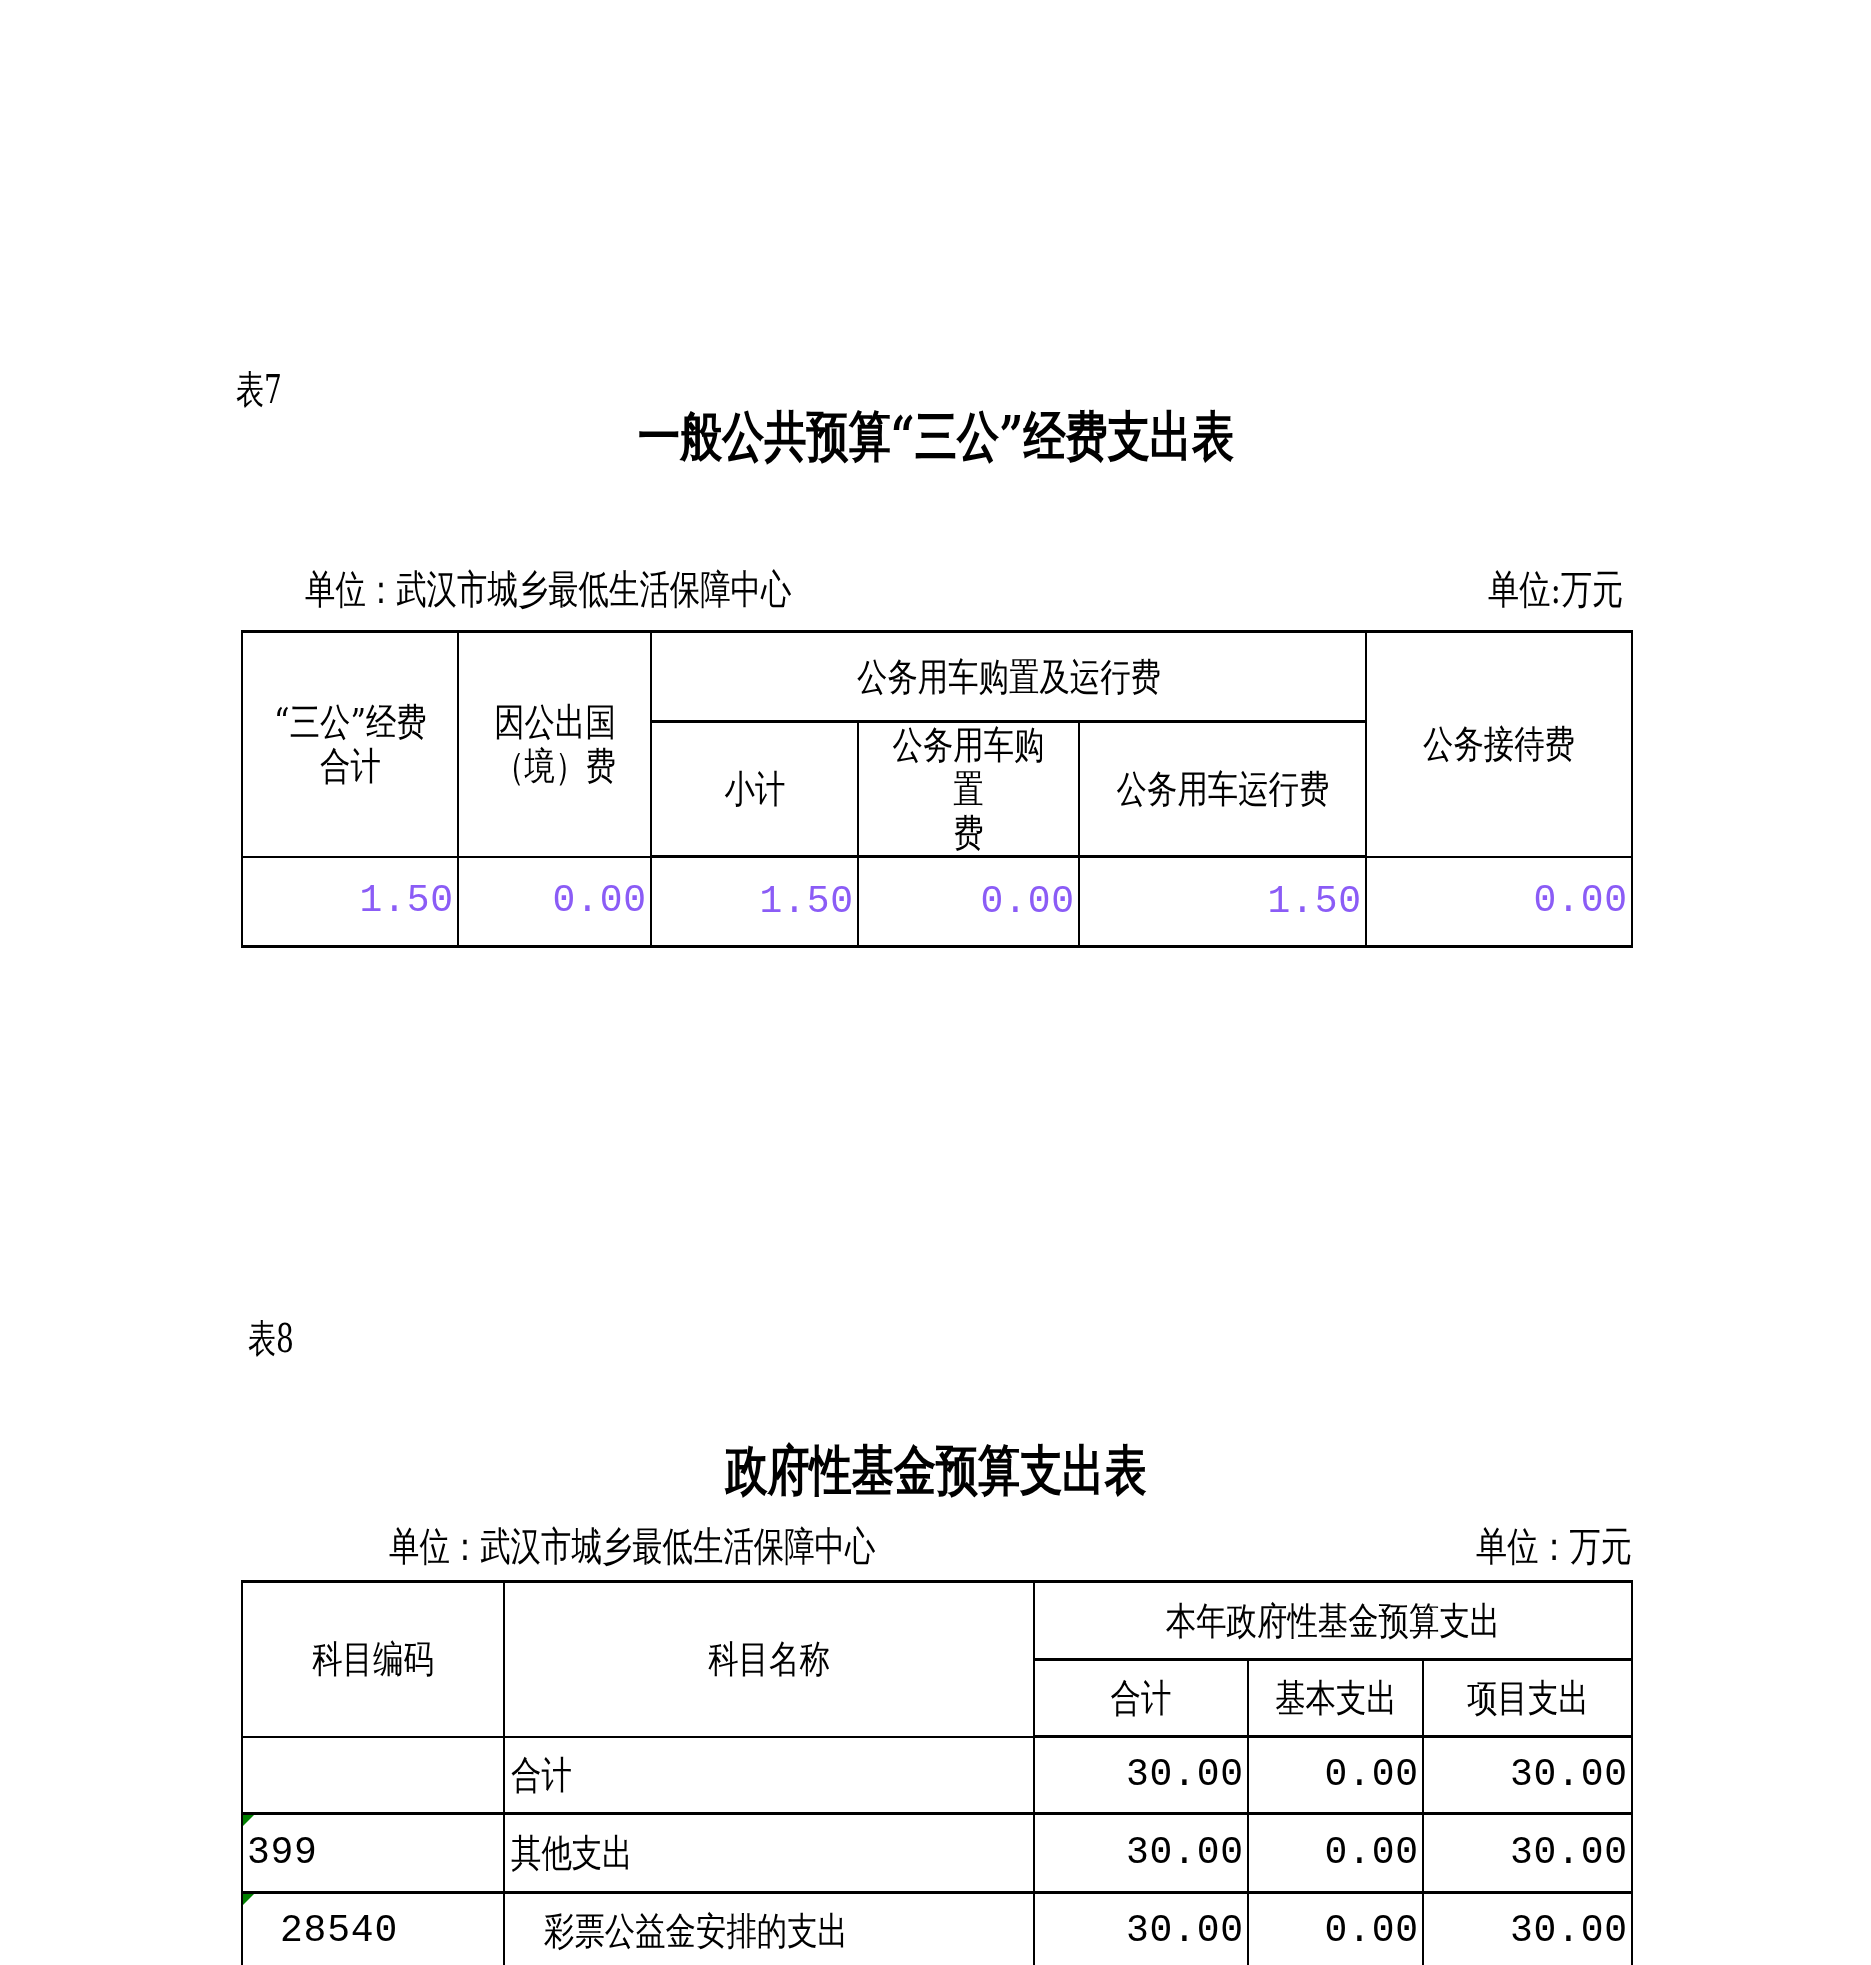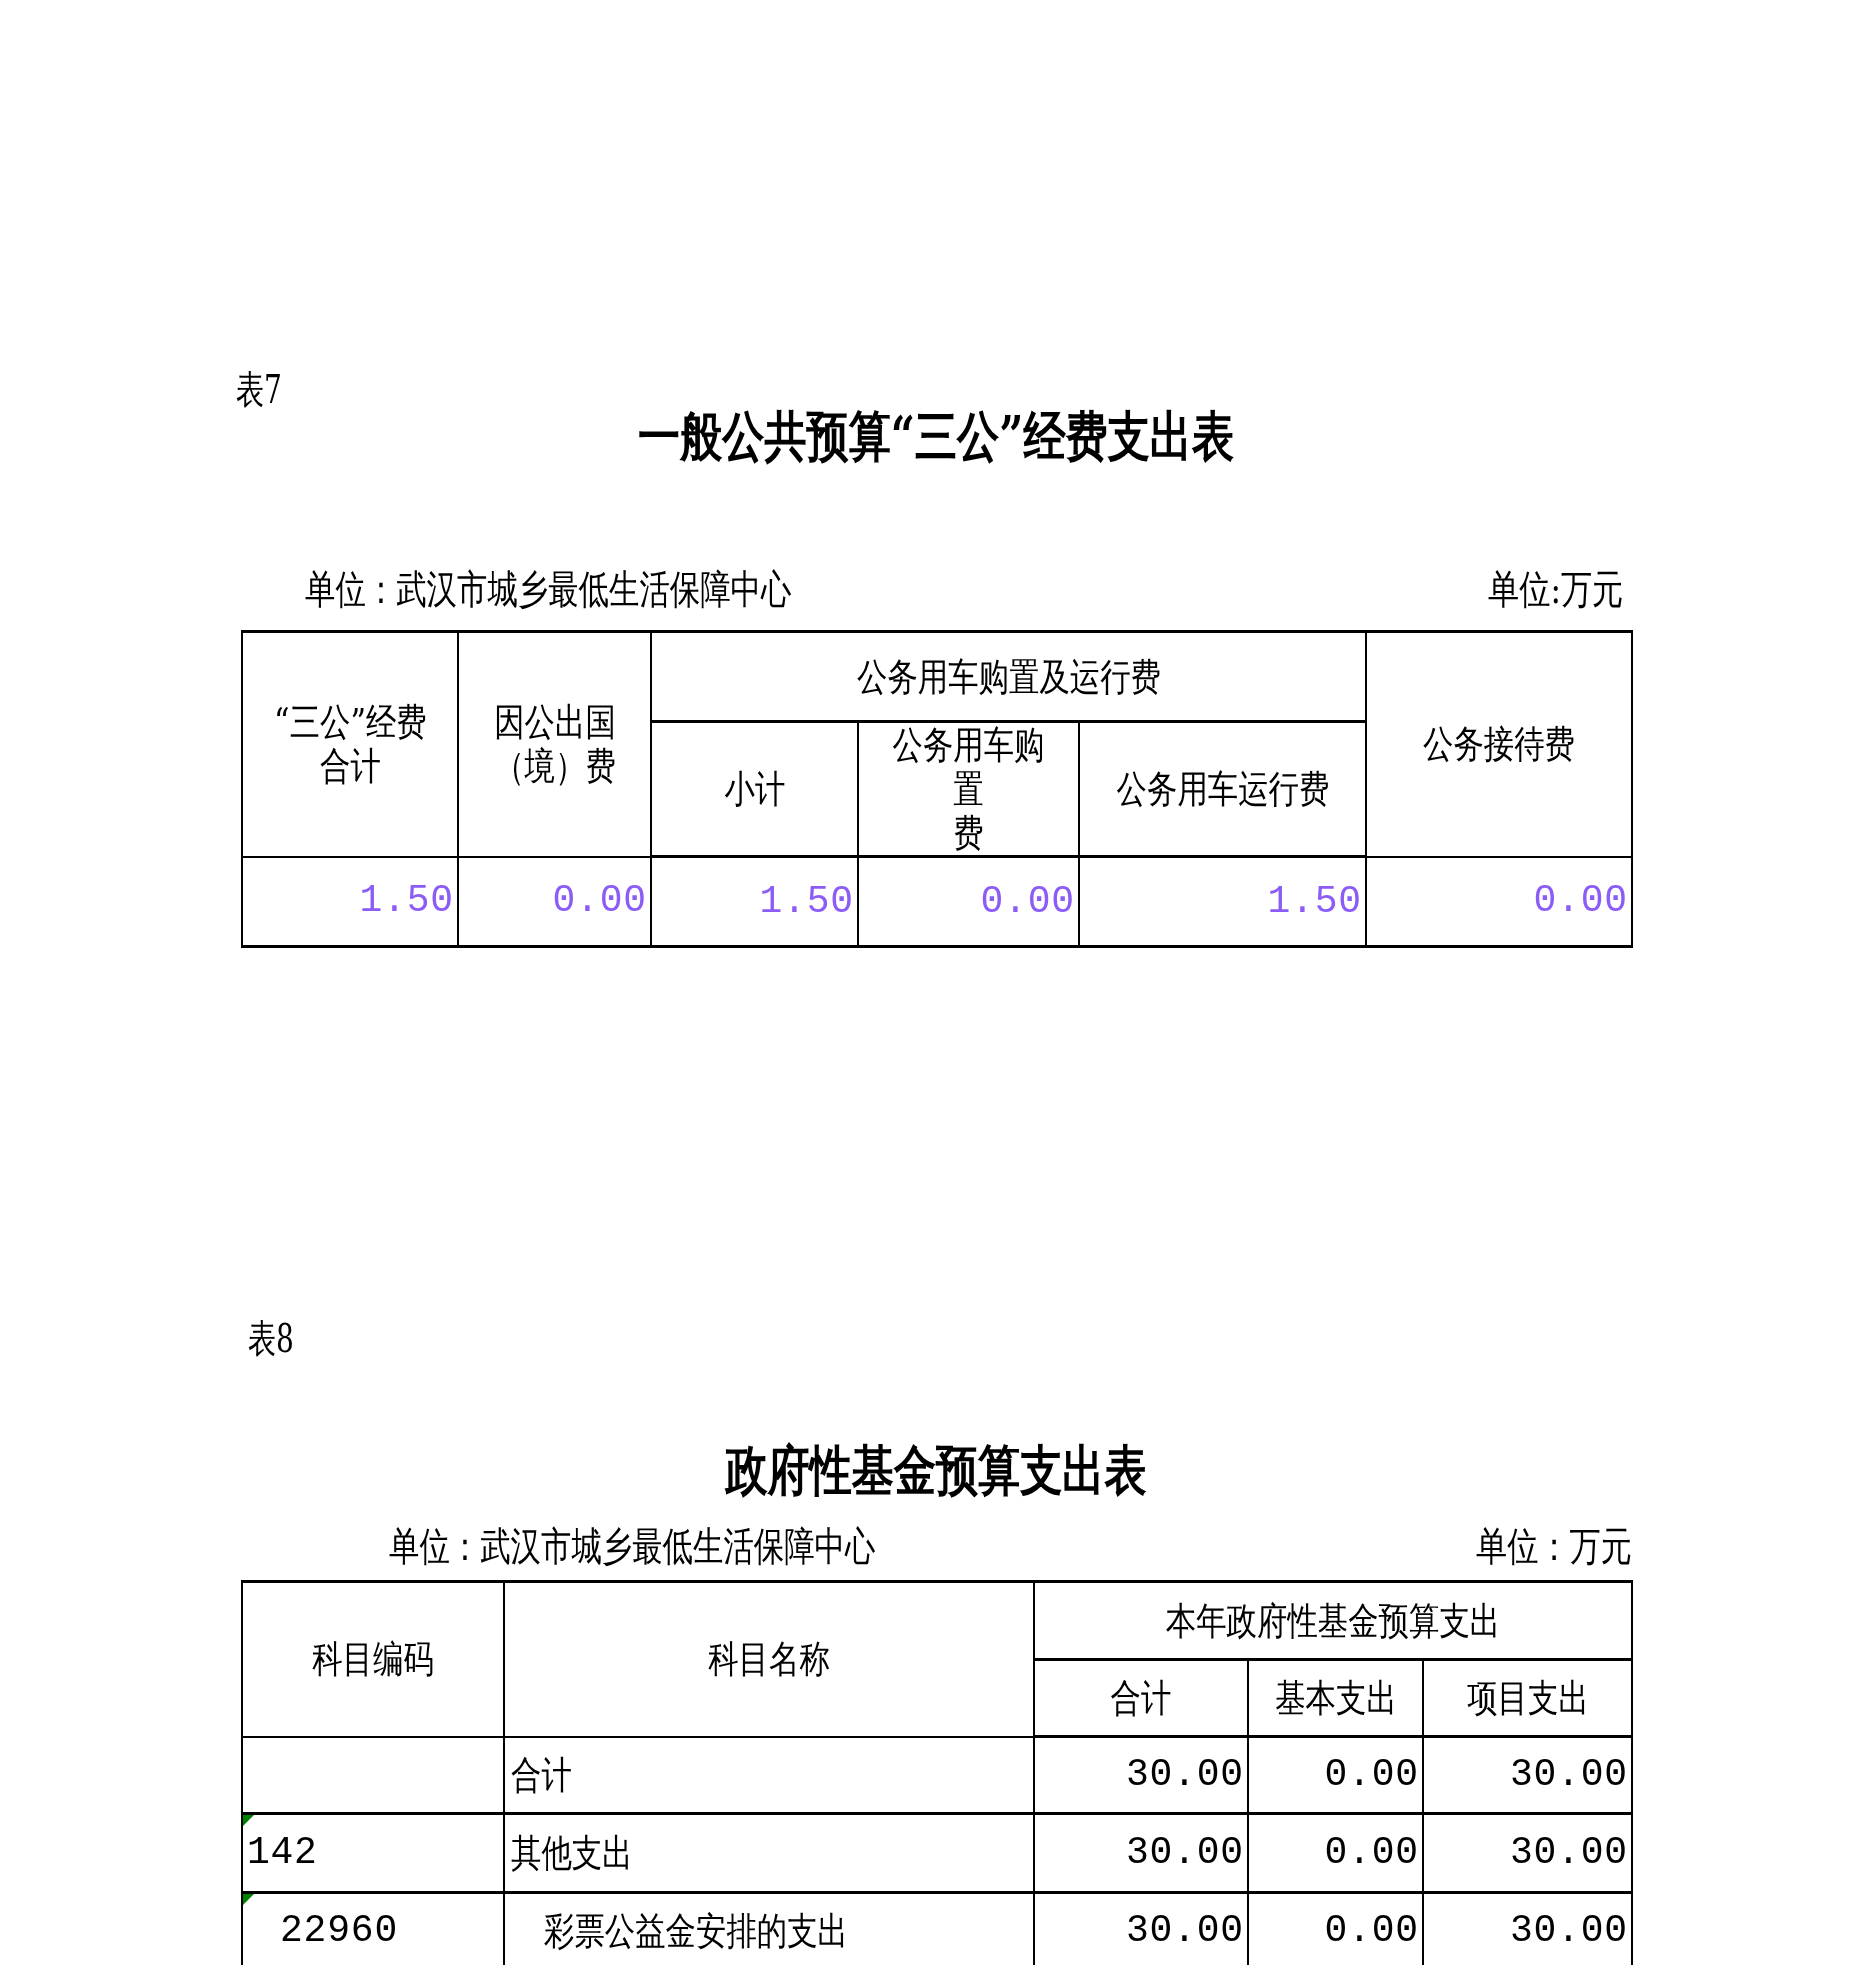--- a/index.html
+++ b/index.html
@@ -153,34 +153,34 @@
       <span class="cond" style="transform:scaleX(0.8);">合计</span>
     </td>
     <td class="r num">30.00</td>
     <td class="r num">0.00</td>
     <td class="r num">30.00</td>
   </tr>
 
   <tr class="thick-bottom" style="height:79px;">
     <td class="code-cell num" style="text-align:left; padding-left:3.9px;">
       <span class="green-flag"></span>
-      <span>142</span>
+      <span>399</span>
     </td>
     <td class="l">
       <span class="cond" style="transform:scaleX(0.8);">其他支出</span>
     </td>
     <td class="r num">30.00</td>
     <td class="r num">0.00</td>
     <td class="r num">30.00</td>
   </tr>
 
   <tr class="thick-bottom" style="height:77px;">
     <td class="code-cell num" style="text-align:left; padding-left:37px;">
       <span class="green-flag"></span>
-      <span>22960</span>
+      <span>28540</span>
     </td>
     <td style="text-align:left; padding-left:39px;">
       <span class="cond" style="transform:scaleX(0.8);">彩票公益金安排的支出</span>
     </td>
     <td class="r num">30.00</td>
     <td class="r num">0.00</td>
     <td class="r num">30.00</td>
   </tr>
 
 </tbody>

